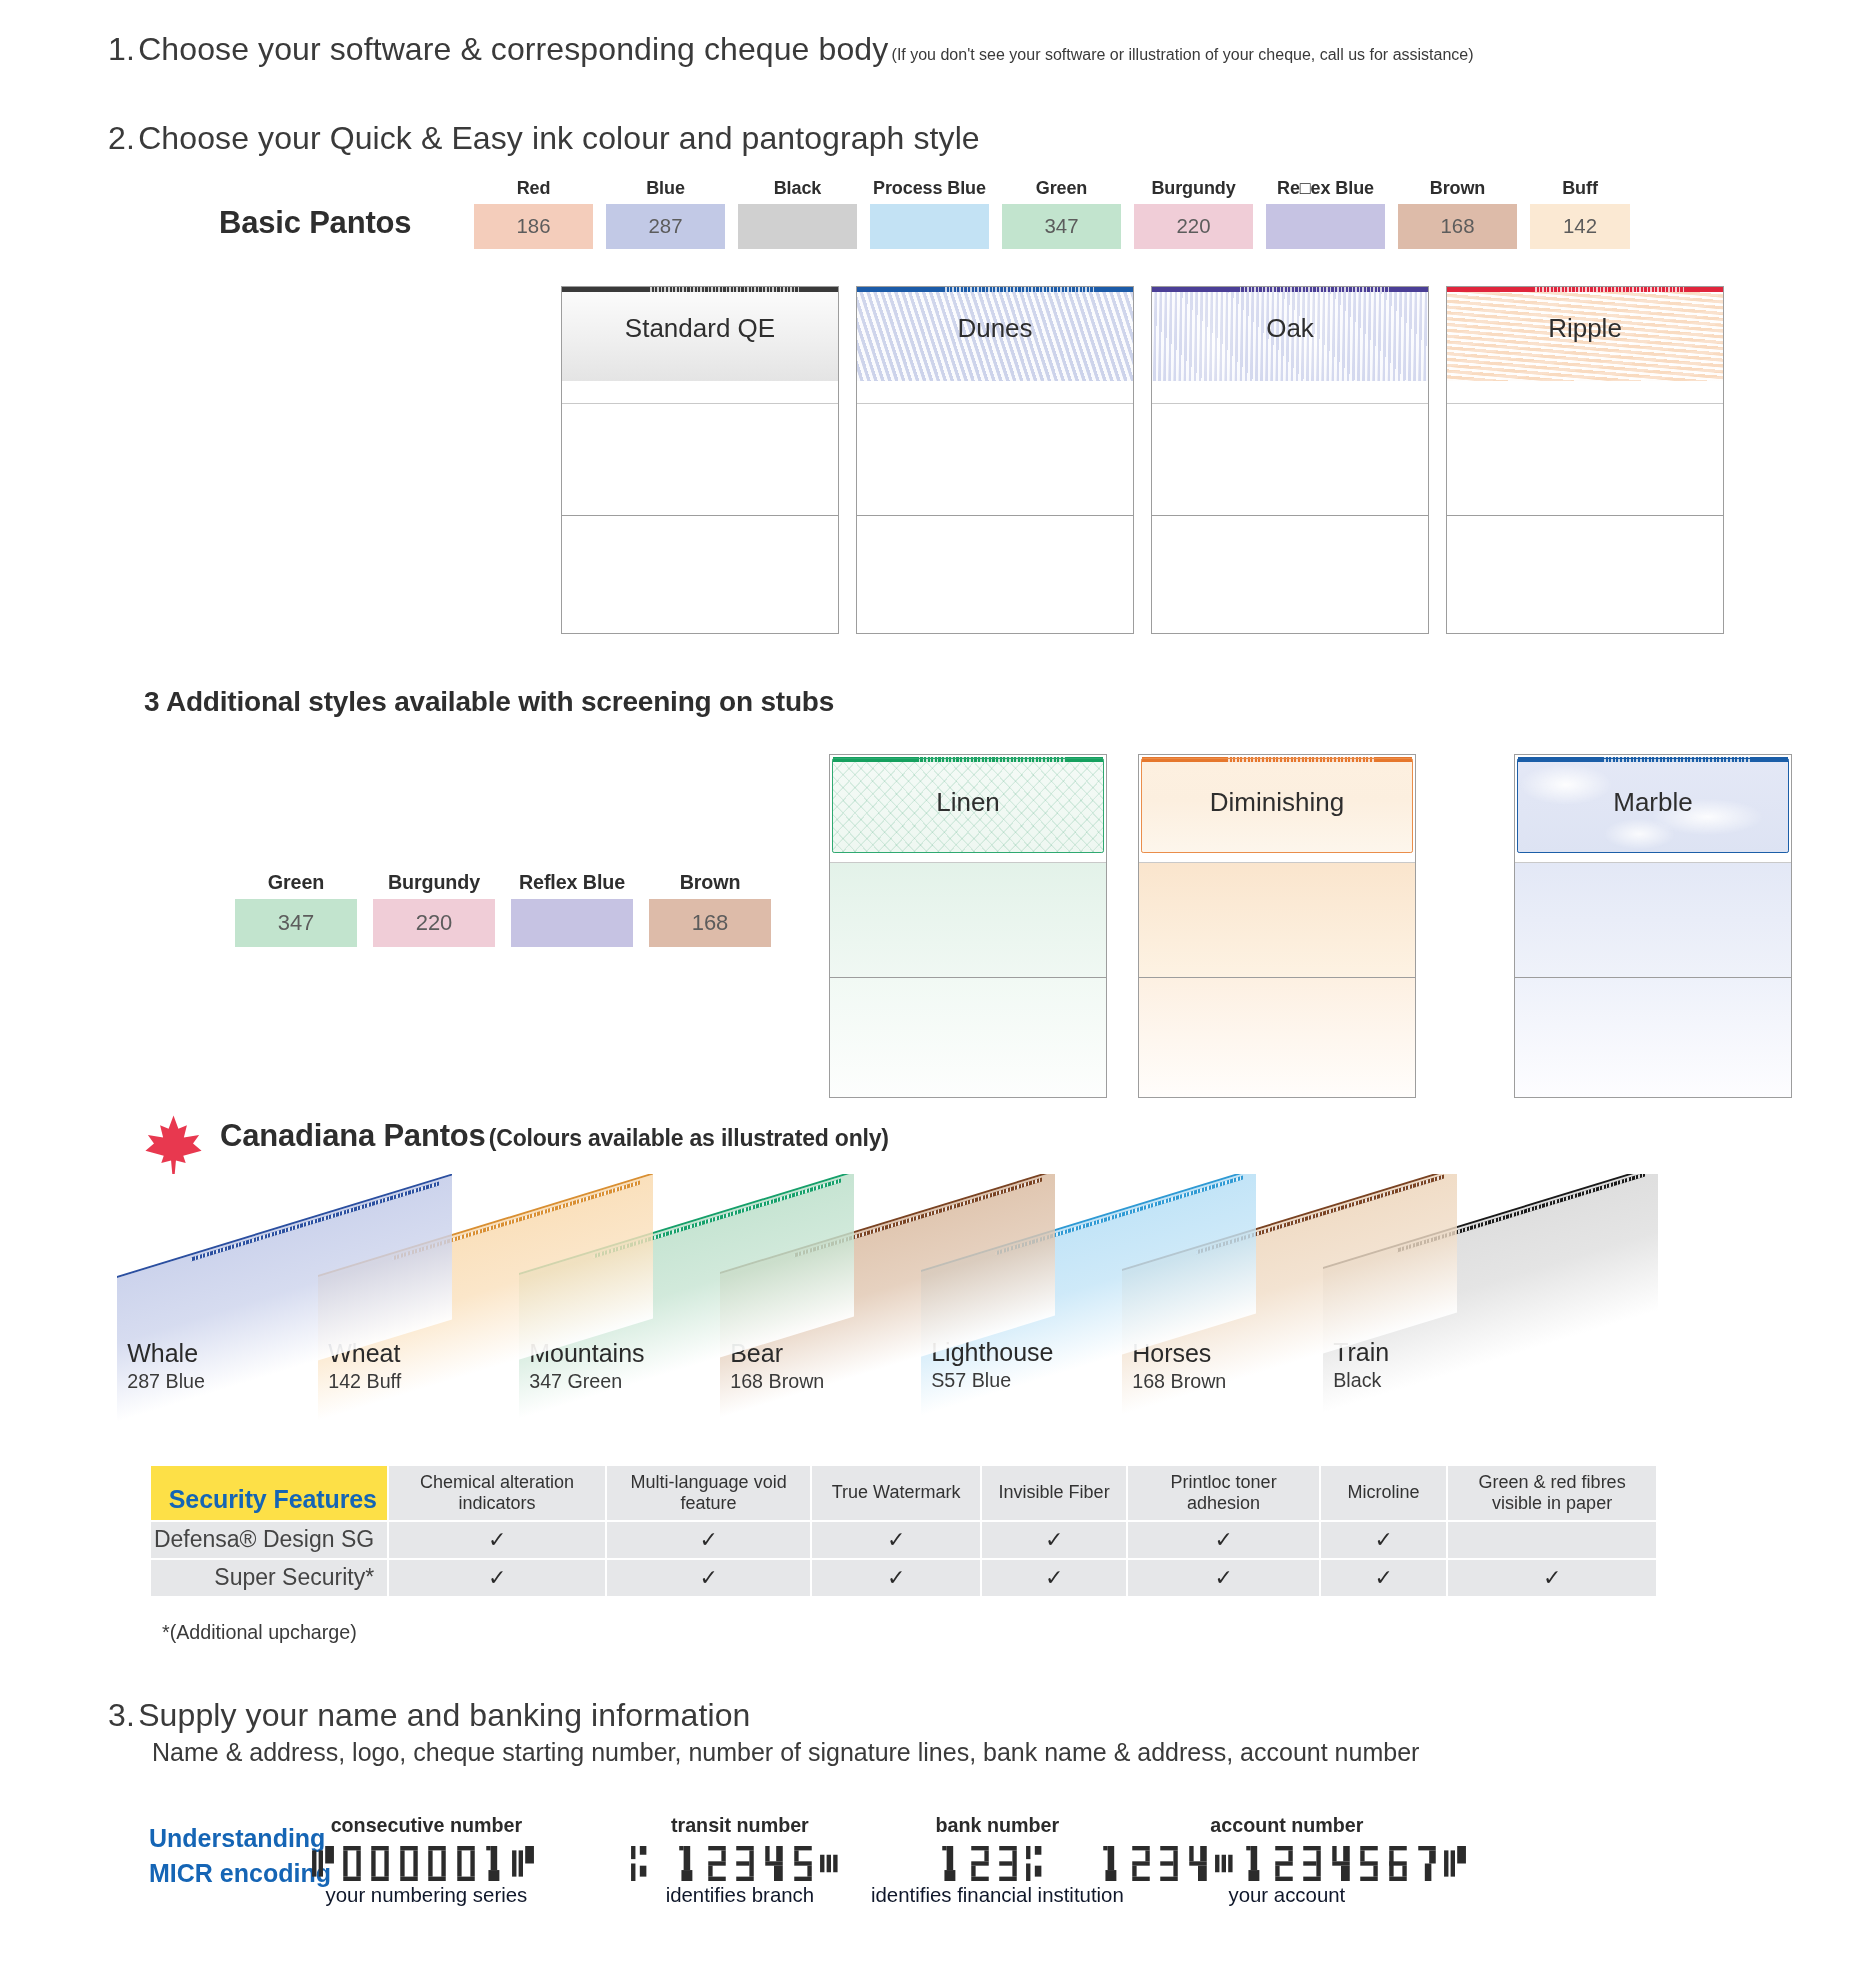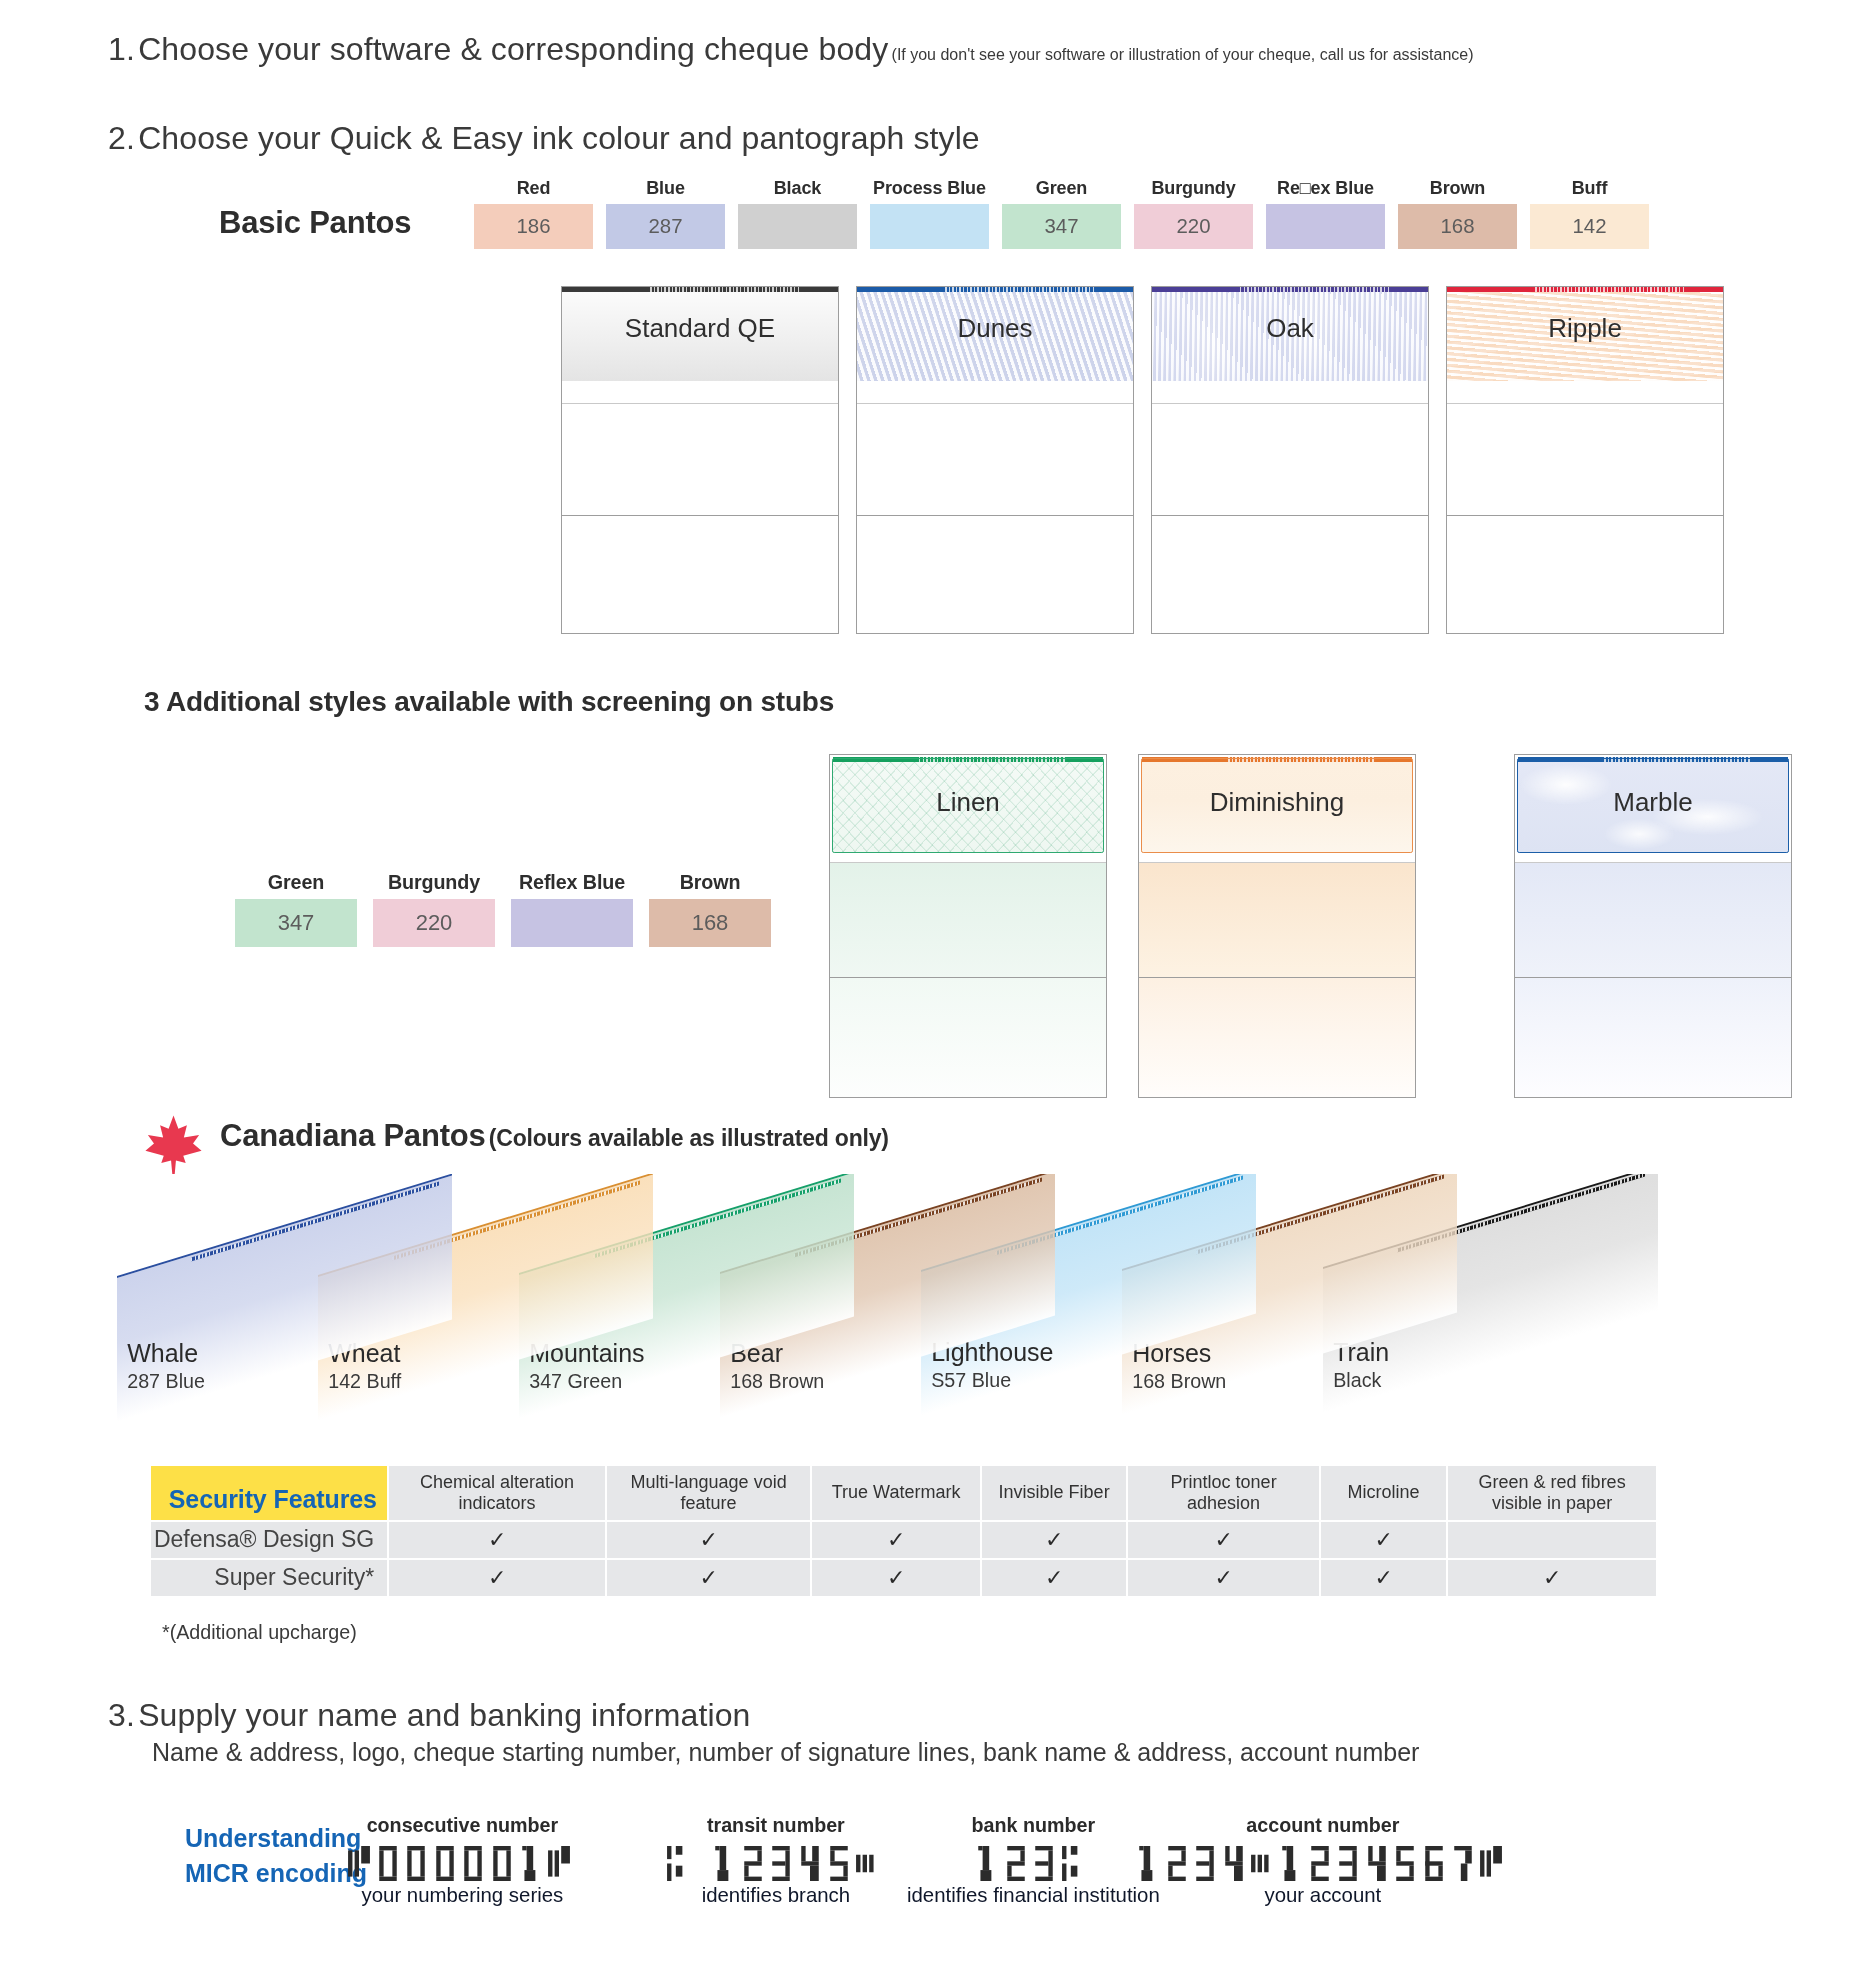--- a/index.html
+++ b/index.html
@@ -143,21 +143,21 @@
     text-align:center; padding:4.4px 2.9px; height:34px;
   }
   table.sec td.rowhead {
     background:#e6e7e9; text-align:right; padding-right:13px;
     font-size:23px; color:#444; white-space:nowrap;
   }
   table.sec th.corner { background:#fde047; text-align:right; padding-right:10.2px; vertical-align:bottom; }
   .footnote { position:absolute; font-size:19.7px; color:#3a3a3a; }
 
   
-  #micr-block { position:absolute;margin-left:36px; }
+  #micr-block { position:absolute; }
   .micr-heading { font-size:25px; font-weight:bold; color:#1565b5; line-height:1.18; white-space:nowrap; }
   .micr-group { position:absolute; text-align:center; }
   .micr-cap { font-size:19.7px; font-weight:bold; color:#2b2b2b; white-space:nowrap; }
   .micr-digits { font-size:34px; color:#2b2b2b; white-space:nowrap; margin:4.4px 0 2.9px; letter-spacing:1.5px; }
   .micr-sub { font-size:20.4px; color:#0f172a; white-space:nowrap; }
   .micr-svg { display:block; }
 </style>
 </head>
 <body>
 
@@ -202,21 +202,21 @@
     <div class="swatch">
       <div class="swatch-name" style="font-size: 18px;">Re□ex Blue</div>
       <div class="swatch-chip" style="width: 119px; height: 45px; background: rgb(198, 195, 227); font-size: 20.4px;"></div>
     </div>
     <div class="swatch">
       <div class="swatch-name" style="font-size: 18px;">Brown</div>
       <div class="swatch-chip" style="width: 119px; height: 45px; background: rgb(221, 187, 169); font-size: 20.4px;">168</div>
     </div>
     <div class="swatch">
       <div class="swatch-name" style="font-size: 18px;">Buff</div>
-      <div class="swatch-chip" style="width: 119px; height: 45px; background: rgb(251, 233, 211); font-size: 20.4px;">142</div>
+      <div class="swatch-chip" style="width: 100px; height: 45px; background: rgb(251, 233, 211); font-size: 20.4px;">142</div>
     </div>
   </div>
 
 <div id="basic-styles">
     <div class="cheque-card" style="left: 561px; top: 286px; width: 278px; height: 348px;">
       <div class="cc-top" style="height: 117px;">
         <div class="cc-band" style="background: rgb(58, 58, 58);">
           <div class="micro"></div>
         </div>
         <div class="cc-panto p-standard"></div>

